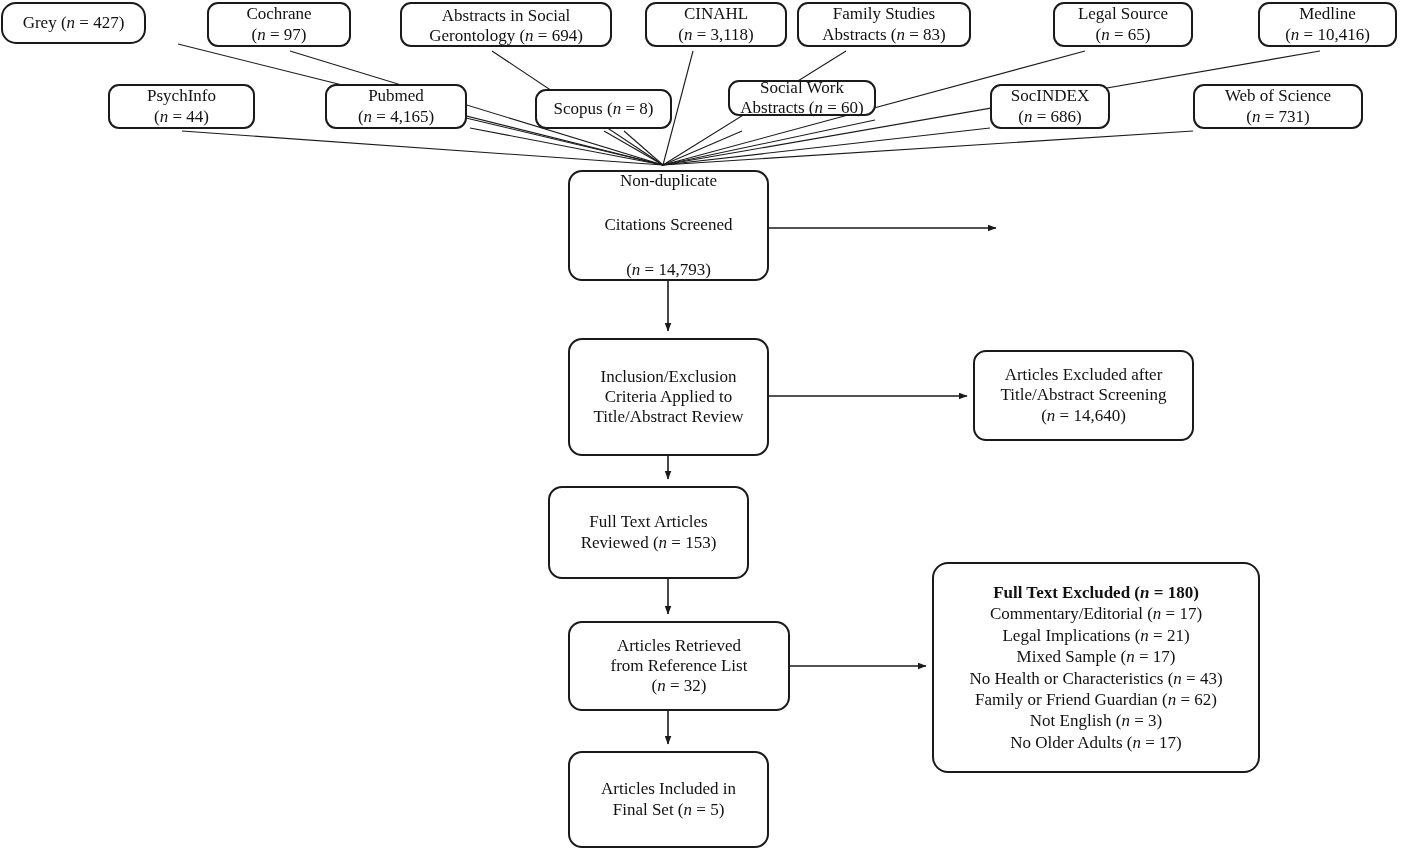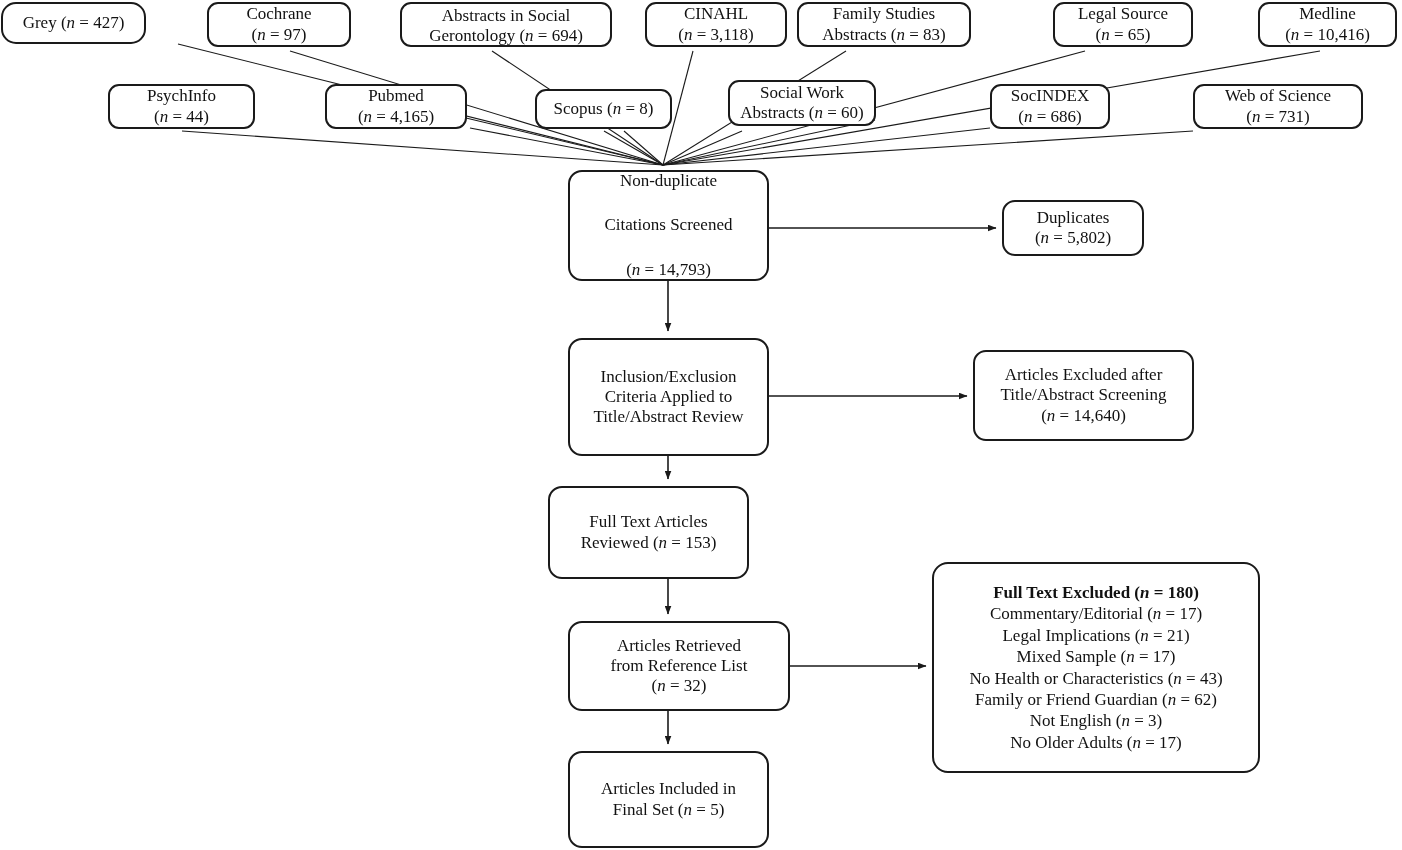--- a/index.html
+++ b/index.html
@@ -136,21 +136,21 @@
 
   <div class="node src-node" style="left:325px; top:84px; width:142px; height:45px;">
     <span class="ln">Pubmed</span>
     <span class="ln">(<i class="ital">n</i> = 4,165)</span>
   </div>
 
   <div class="node src-node" style="left:535px; top:89px; width:137px; height:40px;">
     <span class="ln">Scopus (<i class="ital">n</i> = 8)</span>
   </div>
 
-  <div class="node src-node" style="left:728px; top:80px; width:148px; height:46px;">
+  <div class="node src-node" style="left:728px; top:80px; width:148px; height:36px;">
     <span class="ln">Social Work</span>
     <span class="ln">Abstracts (<i class="ital">n</i> = 60)</span>
   </div>
 
   <div class="node src-node" style="left:990px; top:84px; width:120px; height:45px;">
     <span class="ln">SocINDEX</span>
     <span class="ln">(<i class="ital">n</i> = 686)</span>
   </div>
 
   <div class="node src-node" style="left:1193px; top:84px; width:170px; height:45px;">
@@ -179,24 +179,20 @@
     <span class="ln">Articles Retrieved</span>
     <span class="ln">from Reference List</span>
     <span class="ln">(<i class="ital">n</i> = 32)</span>
   </div>
 
   <div class="node flow-node" style="left:568px; top:751px; width:201px; height:97px;">
     <span class="ln">Articles Included in</span>
     <span class="ln">Final Set (<i class="ital">n</i> = 5)</span>
   </div>
 
-  <div class="node side-node" style="left:1002px; top:200px; width:142px; height:56px;">
-    <span class="ln">Duplicates</span>
-    <span class="ln">(<i class="ital">n</i> = 5,802)</span>
-  </div>
 
   <div class="node side-node" style="left:973px; top:350px; width:221px; height:91px;">
     <span class="ln">Articles Excluded after</span>
     <span class="ln">Title/Abstract Screening</span>
     <span class="ln">(<i class="ital">n</i> = 14,640)</span>
   </div>
 
   <div class="node excl-node" style="left:932px; top:562px; width:328px; height:211px;">
     <span class="ln hd">Full Text Excluded (<i class="ital">n</i> = 180)</span>
     <span class="ln">Commentary/Editorial (<i class="ital">n</i> = 17)</span>

